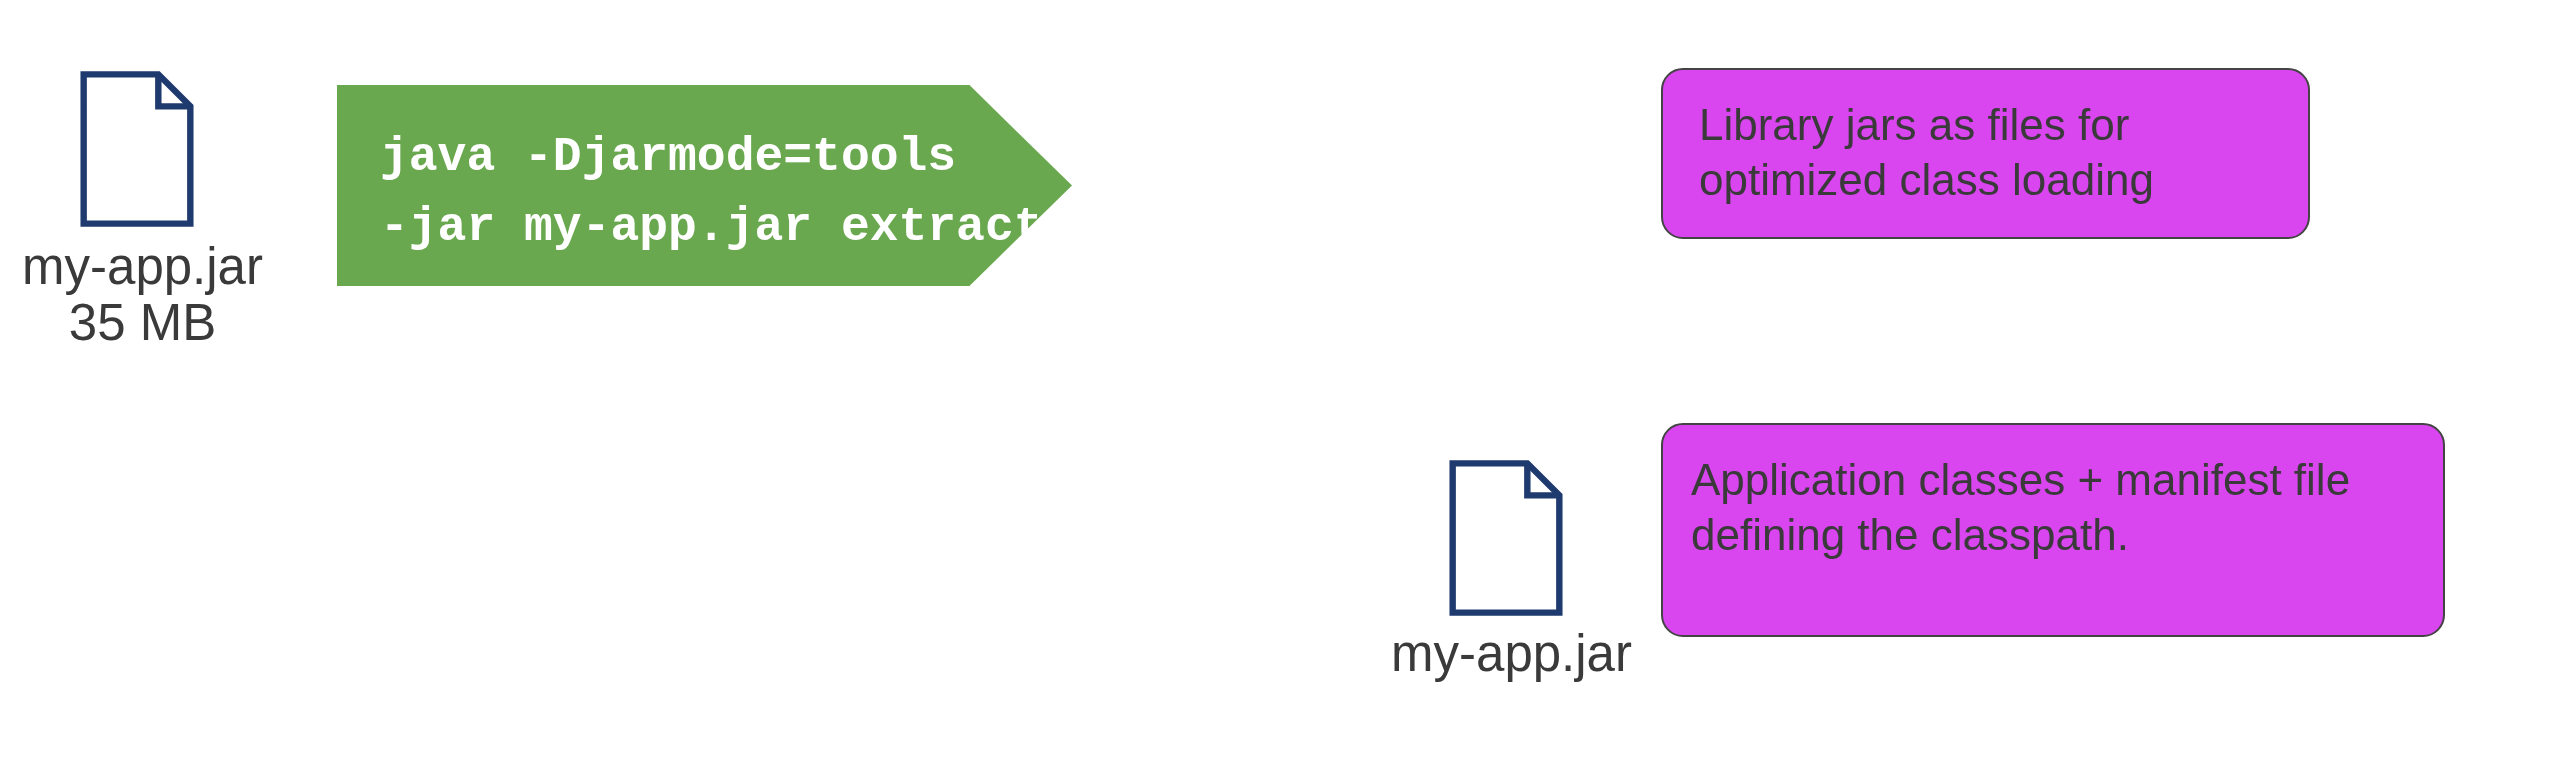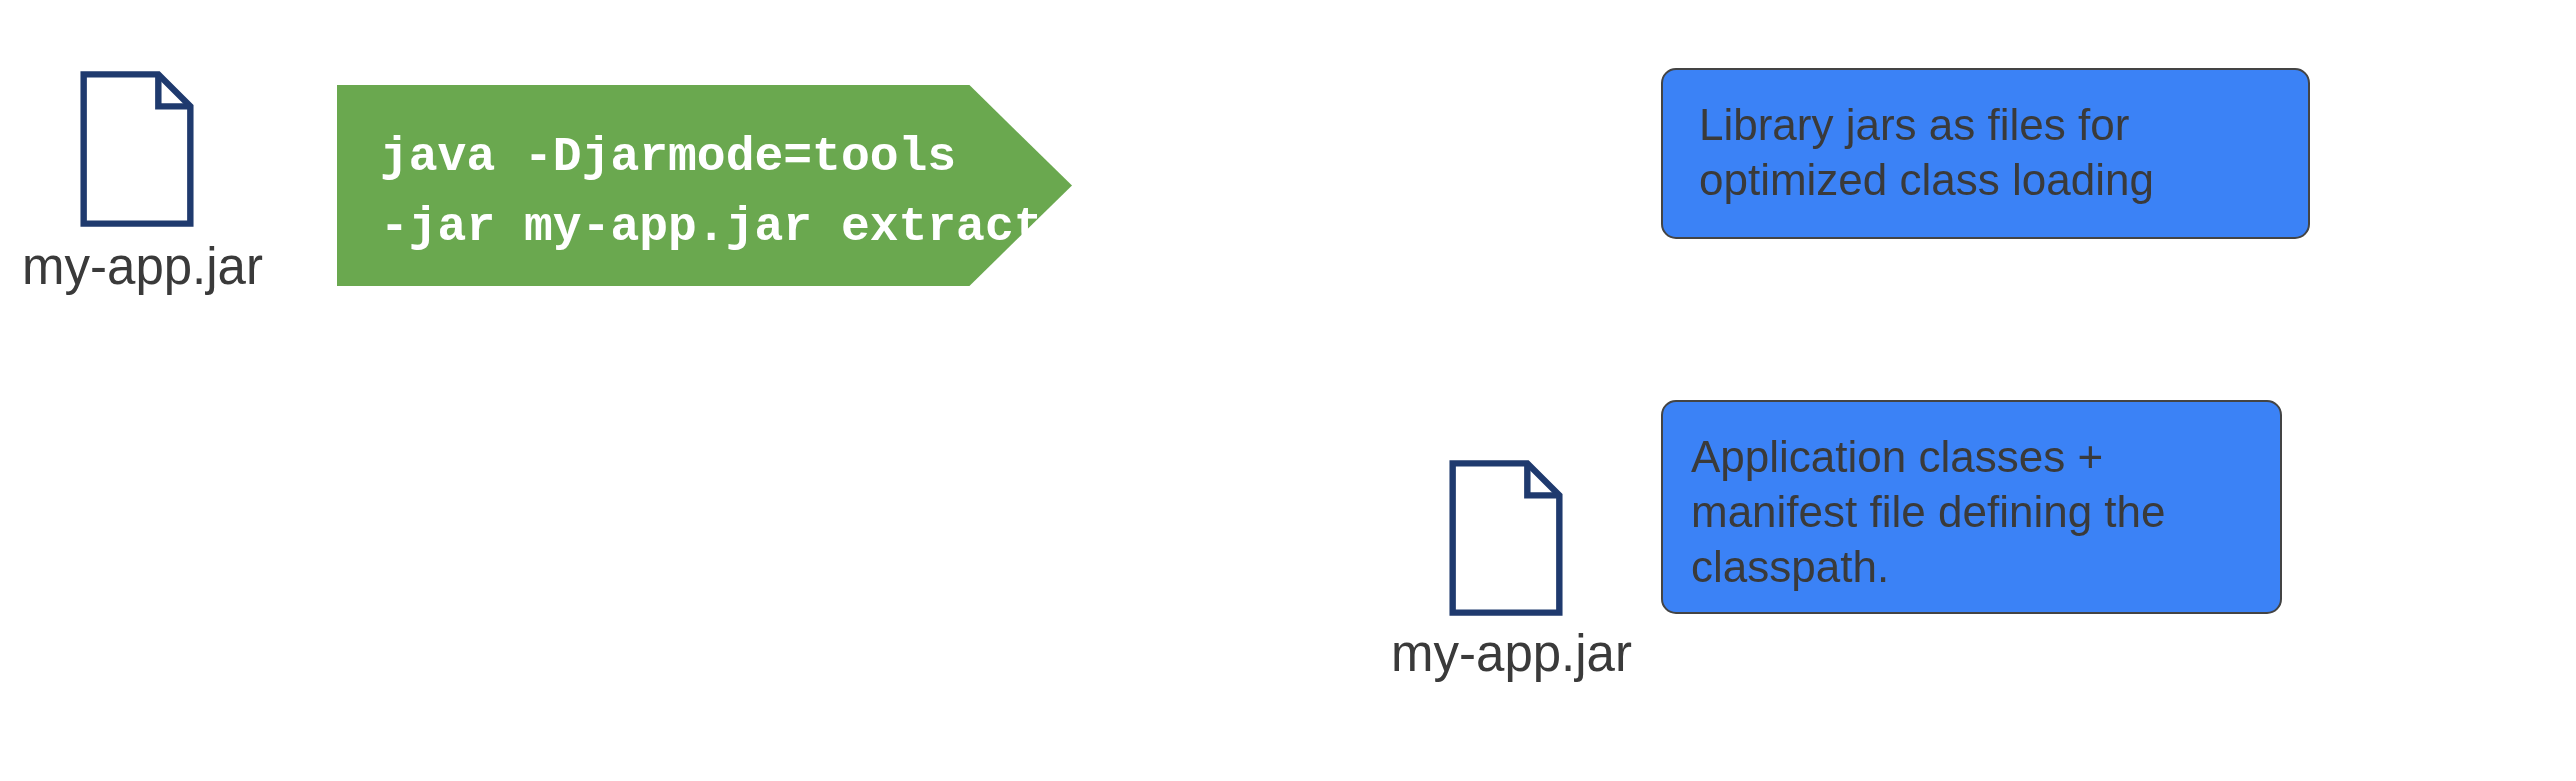--- a/index.html
+++ b/index.html
@@ -84,50 +84,51 @@
     left: 1356px;
     top: 457px;
     width: 299px;
     text-align: center;
   }
   .out-jar svg { display: block; margin: 0 auto 6.8px auto; }
 
   
   .info-box {
     position: absolute;
-    background: #3b82f6;
+    background: #d946ef;
     border: 2.6px solid #444;
-    border-radius: 15px;
+    border-radius: 22px;
     padding: 27px 36px;
   }
   .info-box-1 {
     left: 1661px;
     top: 68px;
     width: 649px;
     height: 171px;
   }
   .info-box-2 {
     left: 1661px;
-    top: 400px;
-    width: 621px;
+    top: 423px;
+    width: 784px;
     height: 214px;
     padding-left: 28px;
   }
 
 </style>
 </head>
 <body>
 <div class="stage">
 
   <div class="input-file">
     <svg width="128" height="162" viewBox="0 0 120 150">
       <path d="M10 5 H80 L110 35 V145 H10 Z" fill="#ffffff" stroke="#1f3a6e" stroke-width="6" stroke-linejoin="miter"></path>
       <path d="M80 5 V35 H110" fill="none" stroke="#1f3a6e" stroke-width="6" stroke-linejoin="miter"></path>
     </svg>
     <div class="label">my-app.jar</div>
+    <div class="label">35 MB</div>
   </div>
 
   <div class="cmd-arrow">
     <svg width="735" height="201" viewBox="0 0 860 235">
       <path d="M0 0 H740 L860 117.5 L740 235 H0 Z" fill="#6aa84f"></path>
     </svg>
     <div class="mono"><span>java -Djarmode=tools</span>
 <span>-jar my-app.jar extract</span></div>
   </div>
 

